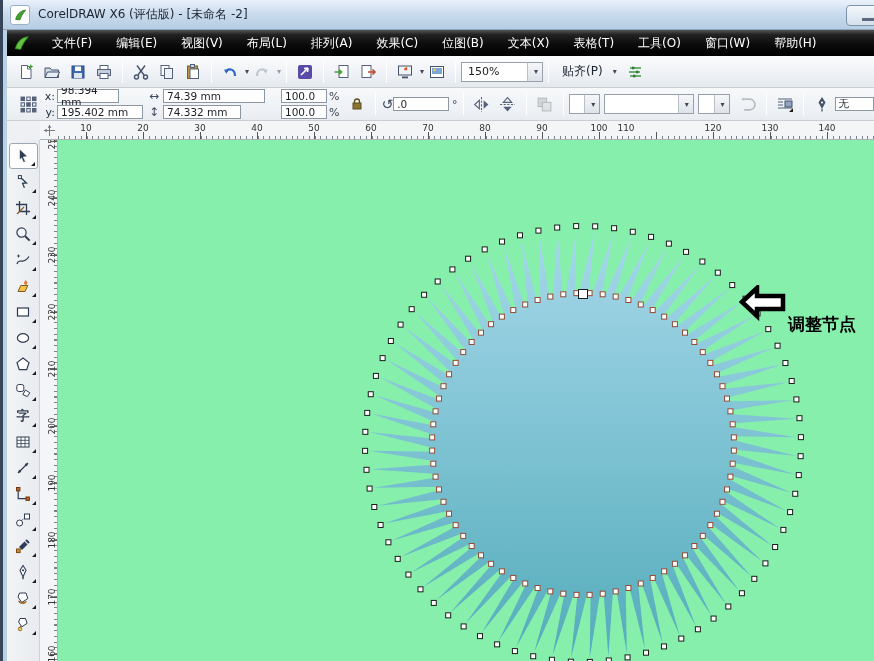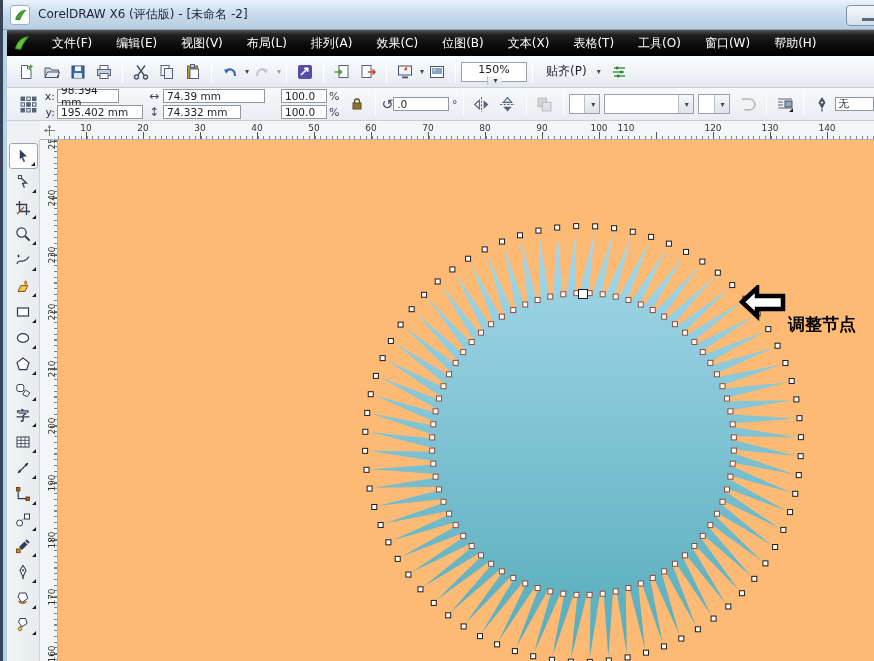--- a/index.html
+++ b/index.html
@@ -80,21 +80,21 @@
          border-left:4px solid transparent; border-bottom:4px solid #1c1c1c; }
   .glyph-tool { font-size:13px; color:#3c4558; font-weight:bold; }
 
   .v-ruler { width:18px; position:relative; background:#f4f5f7; border-right:1px solid #aab2ba; overflow:hidden;
              background-image:repeating-linear-gradient(to bottom,#7a828c 0 1px,transparent 1px 5.7px);
              background-size:3px 100%; background-position:right top; background-repeat:no-repeat; }
   .vlab { position:absolute; left:3px; font-size:9px; color:#333;
           transform:translateY(-50%) rotate(-90deg); transform-origin:center; }
   .vtick { position:absolute; right:0; height:1px; width:7px; background:#555; }
 
-  .canvas { flex:1; position:relative; background:#fdba74; overflow:hidden; }
+  .canvas { flex:1; position:relative; background:#86efac; overflow:hidden; }
   #shape-svg { position:absolute; left:0; top:0; }
   .annotation-text { position:absolute; left:730px; top:173px; font-size:17px; font-weight:bold; color:#000; }
   #arrow-svg { position:absolute; left:681px; top:145px; }
 
   svg.ic { display:block; }
 </style>
 </head>
 <body>
 
 <div id="window">
@@ -225,21 +225,21 @@
     </div>
     <span class="caret">▾</span>
     <div class="tbtn">
       <svg class="ic" width="18" height="18" viewBox="0 0 18 18">
           <rect x="2.5" y="3.5" width="13" height="11" fill="#fff" stroke="#47536b"></rect>
           <rect x="4" y="5" width="10" height="6" fill="#7aa7d6"></rect>
           <circle cx="6.5" cy="7" r="1.2" fill="#ffd24a"></circle>
         </svg>
     </div>
     <div class="sep"></div>
-    <div class="combo" style="width:66px;flex-direction:column;">
+    <div class="combo" style="width:82px;">
       <span class="cval">150%</span>
       <span class="cbtn">
           <span class="caret">▾</span>
         </span>
     </div>
     <div class="sep"></div>
     <div class="snapbtn">
       <span>贴齐(P)</span>
     </div>
     <span class="caret">▾</span>

